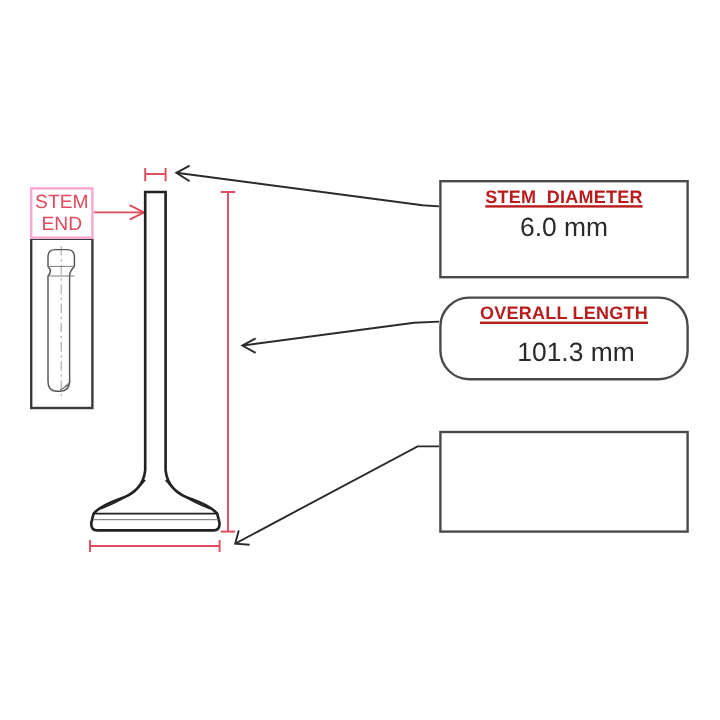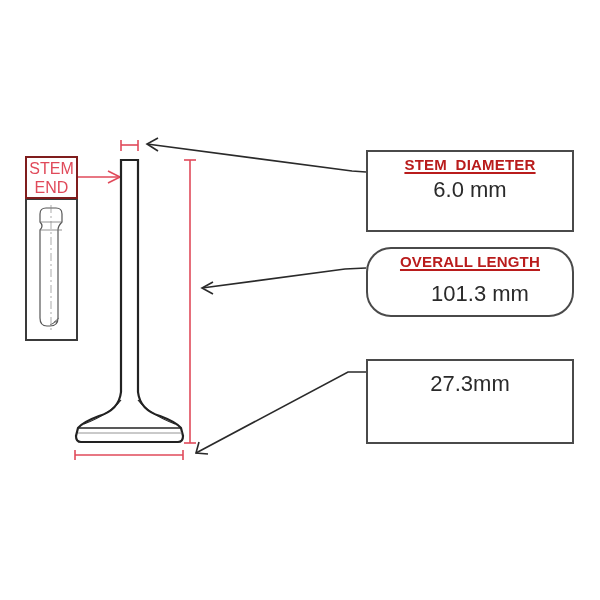--- a/index.html
+++ b/index.html
@@ -10,21 +10,21 @@
       border: 2px solid #4a4a4a; background: #fff; text-align: center; color: #2a2a2a;
     }
     .spec-title {
       display: inline-block; color: #b91c1c; font-weight: bold; font-size: 15px;
       text-decoration: underline; text-decoration-thickness: 2px; text-underline-offset: 2px;
       margin-top: 4px; letter-spacing: 0.2px; white-space: pre;
     }
     .spec-line { font-size: 22px; line-height: 21px; }
     .stem-end-label {
       position: absolute; left: 25px; top: 156px; width: 53px; height: 43px; box-sizing: border-box;
-      border: 2px solid #7f1d1d; color: #e04a5a; font-size: 16px; line-height: 19px; text-align: center;
+      border: 2px solid #f9a8d4; color: #e04a5a; font-size: 16px; line-height: 19px; text-align: center;
       padding-top: 1px; background: #fff;
     }
   </style>
 </head>
 <body>
 
 <svg class="drawing" viewBox="0 0 600 600" xmlns="http://www.w3.org/2000/svg">
 
   <g>
     <rect x="26" y="199" width="51" height="141" fill="#fff" stroke="#3a3a3a" stroke-width="2"></rect>
@@ -90,14 +90,13 @@
   <div class="spec-title">STEM  DIAMETER</div>
   <div class="spec-line" style="margin-top:5px;">6.0  mm</div>
 </div>
 
 <div class="spec-box" style="top:247px; height:70px;border-radius:25px;">
   <div class="spec-title">OVERALL LENGTH</div>
   <div class="spec-line" style="margin-top:12px;padding-left:20px;">101.3 mm</div>
 </div>
 
 <div class="spec-box" style="top:359px; height:85px;">
-  <div class="spec-line" style="margin-top:12px;">27.3mm</div>
 </div>
 
 </body></html>

